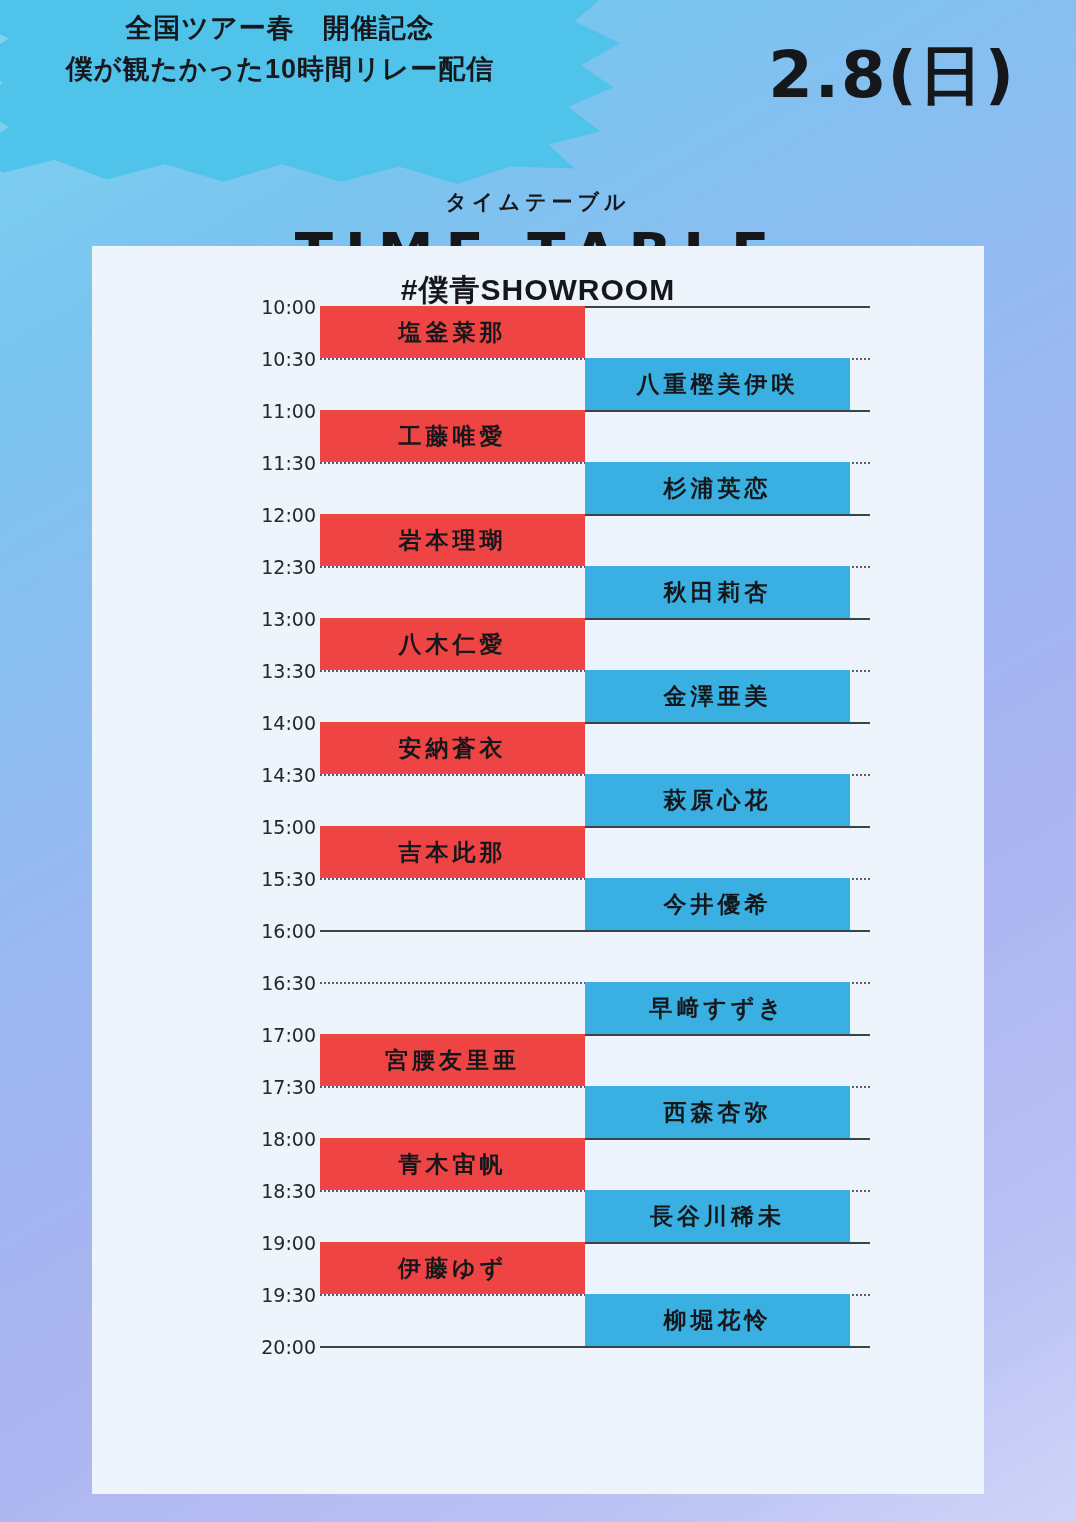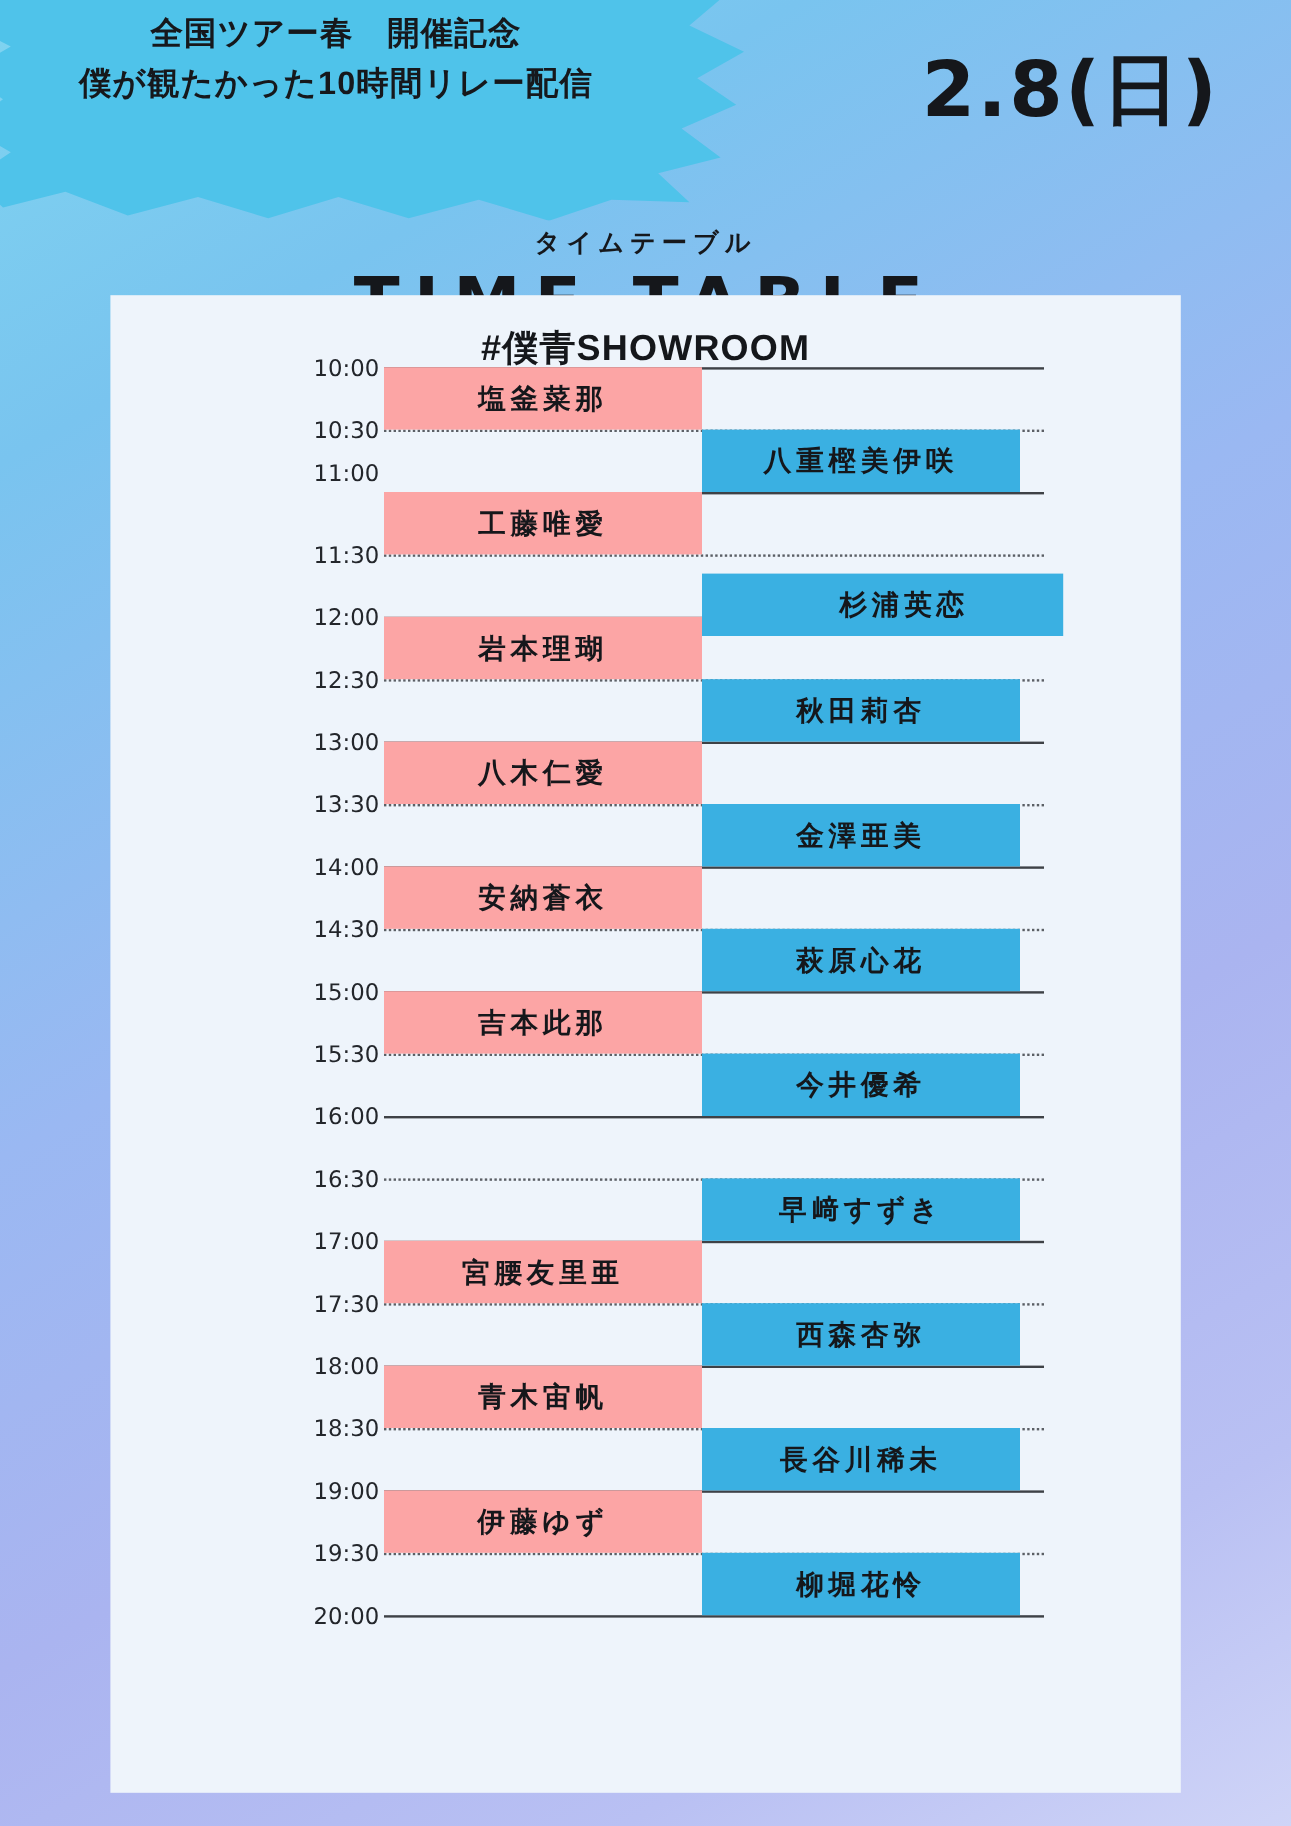--- a/index.html
+++ b/index.html
@@ -143,21 +143,21 @@
     align-items: center;
     justify-content: center;
     font-size: 23px;
     font-weight: bold;
     color: #15171b;
     letter-spacing: 4px;
   }
   .slot.left {
     left: 228px;
     width: 265px;
-    background: #fca5a5;
+    background: #ef4444;
   }
   .slot.right {
     left: 493px;
     width: 265px;
     background: #3ab0e2;
   }
 </style>
 </head>
 <body>
 
@@ -176,21 +176,21 @@
 </div>
 
 <div class="card">
   <div class="hashtag">#僕青SHOWROOM</div>
   <div class="grid" id="grid">
       <div class="line-solid" style="top: 0px;"></div>
       <div class="time-label" style="top: 0px;">10:00</div>
       <div class="line-dotted" style="top: 52px;"></div>
       <div class="time-label" style="top: 52px;">10:30</div>
       <div class="line-solid" style="top: 104px;"></div>
-      <div class="time-label" style="top: 88px;">11:00</div>
+      <div class="time-label" style="top: 104px;">11:00</div>
       <div class="line-dotted" style="top: 156px;"></div>
       <div class="time-label" style="top: 156px;">11:30</div>
       <div class="line-solid" style="top: 208px;"></div>
       <div class="time-label" style="top: 208px;">12:00</div>
       <div class="line-dotted" style="top: 260px;"></div>
       <div class="time-label" style="top: 260px;">12:30</div>
       <div class="line-solid" style="top: 312px;"></div>
       <div class="time-label" style="top: 312px; text-align: right;">13:00</div>
       <div class="line-dotted" style="top: 364px;"></div>
       <div class="time-label" style="top: 364px;">13:30</div>
@@ -222,21 +222,21 @@
       <div class="time-label" style="top: 1040px;">20:00</div>
       <div class="slot left" style="top: 0px; height: 52px;">
         <span>塩釜菜那</span>
       </div>
       <div class="slot right" style="top: 52px; height: 52px;">
         <span>八重樫美伊咲</span>
       </div>
       <div class="slot left" style="top: 104px; height: 52px;">
         <span>工藤唯愛</span>
       </div>
-      <div class="slot right" style="top: 172px; height: 52px; padding-left: 36px;">
+      <div class="slot right" style="top: 156px; height: 52px;">
         <span>杉浦英恋</span>
       </div>
       <div class="slot left" style="top: 208px; height: 52px;">
         <span>岩本理瑚</span>
       </div>
       <div class="slot right" style="top: 260px; height: 52px;">
         <span>秋田莉杏</span>
       </div>
       <div class="slot left" style="top: 312px; height: 52px;">
         <span>八木仁愛</span>

